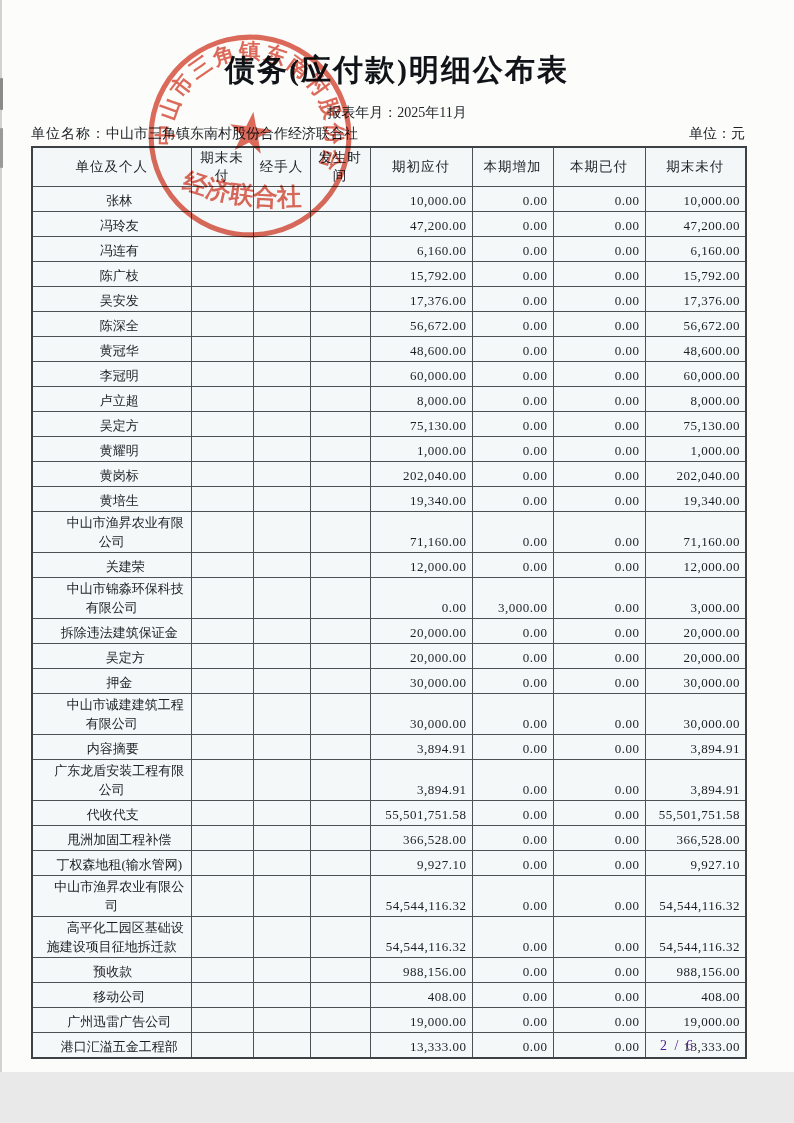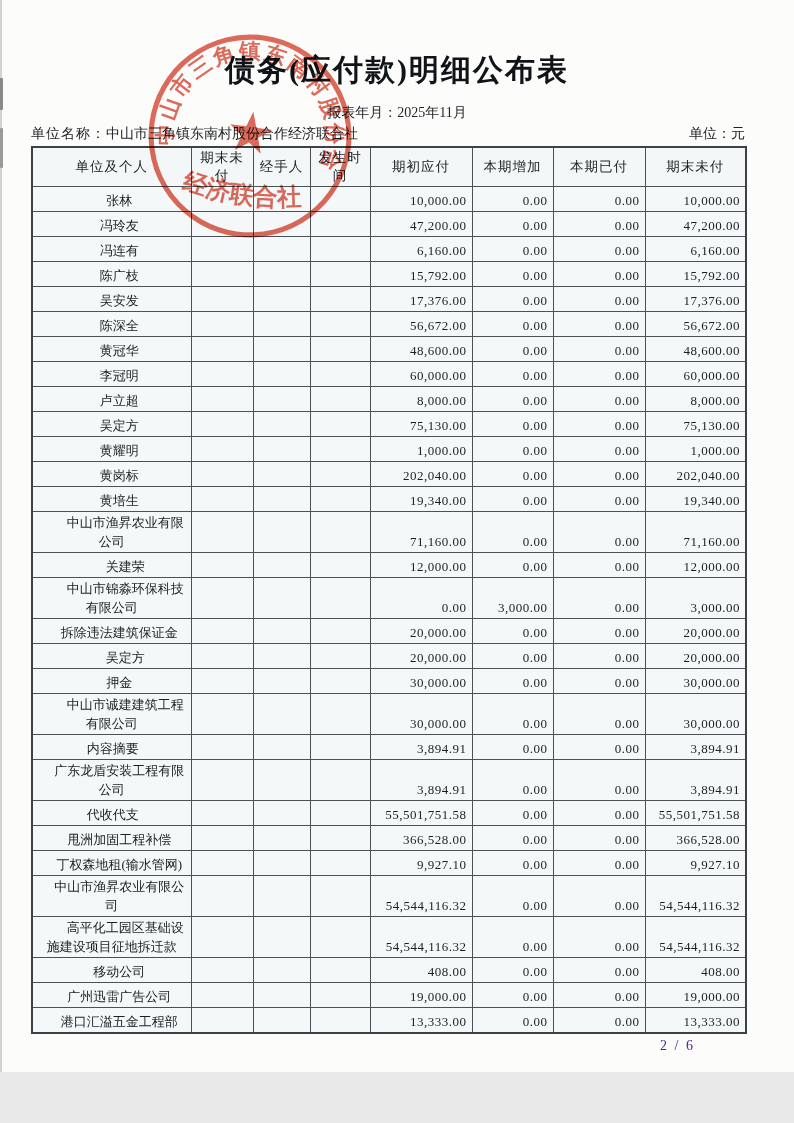--- a/index.html
+++ b/index.html
@@ -381,20 +381,30 @@
       <td class="c-name ind-2">高平化工园区基础设施建设项目征地拆迁款</td>
       <td class="c-empty"></td>
       <td class="c-empty"></td>
       <td class="c-empty"></td>
       <td class="c-num">54,544,116.32</td>
       <td class="c-num">0.00</td>
       <td class="c-num">0.00</td>
       <td class="c-num">54,544,116.32</td>
     </tr>
         <tr>
+      <td class="c-name ind-0">预收款</td>
+      <td class="c-empty"></td>
+      <td class="c-empty"></td>
+      <td class="c-empty"></td>
+      <td class="c-num">988,156.00</td>
+      <td class="c-num">0.00</td>
+      <td class="c-num">0.00</td>
+      <td class="c-num">988,156.00</td>
+    </tr>
+        <tr>
       <td class="c-name ind-1">移动公司</td>
       <td class="c-empty"></td>
       <td class="c-empty"></td>
       <td class="c-empty"></td>
       <td class="c-num">408.00</td>
       <td class="c-num">0.00</td>
       <td class="c-num">0.00</td>
       <td class="c-num">408.00</td>
     </tr>
         <tr>

